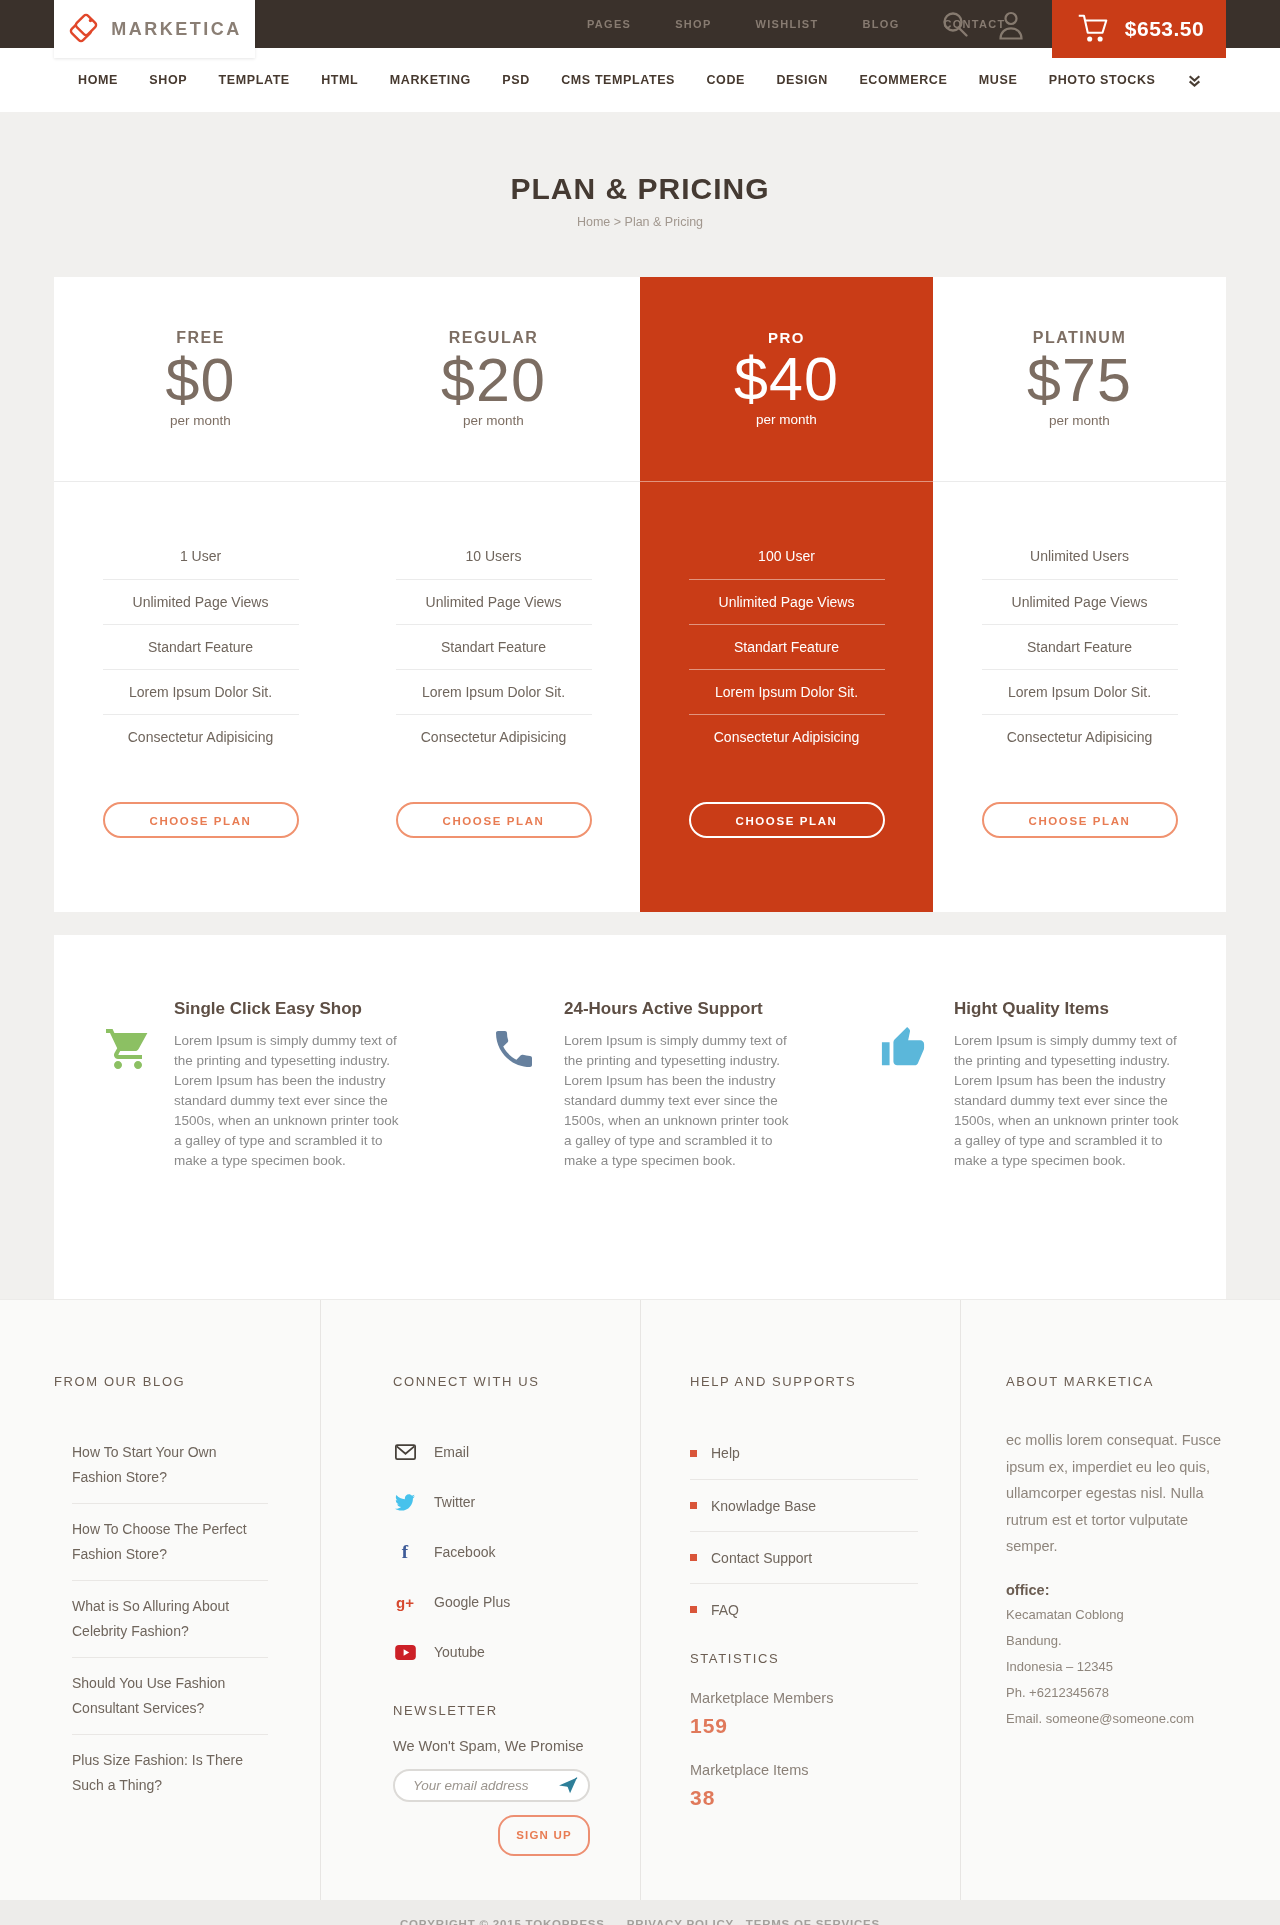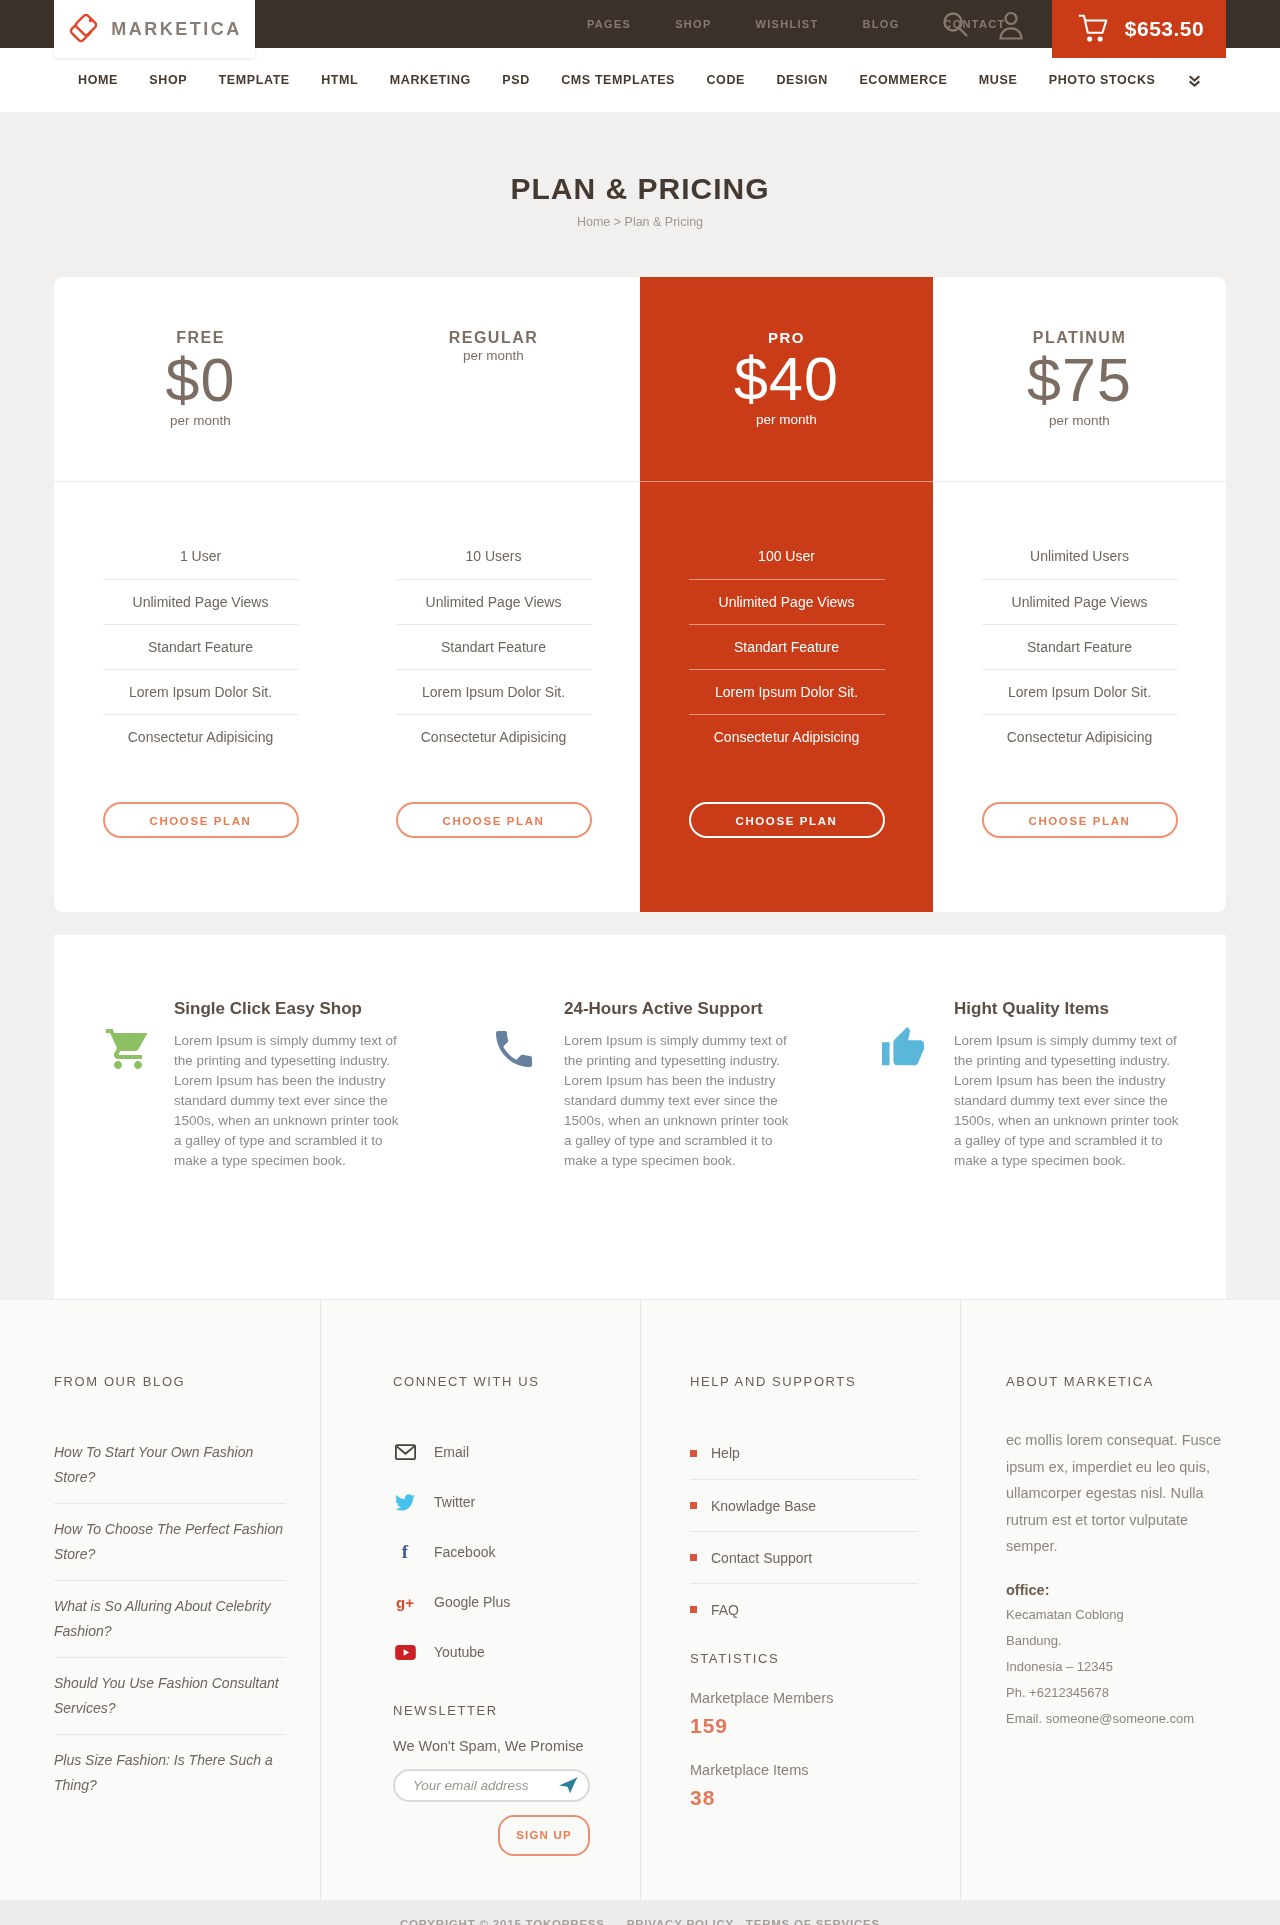--- a/index.html
+++ b/index.html
@@ -40,21 +40,21 @@
   .mn-item { font-size:12.5px; font-weight:bold; letter-spacing:.6px; color:#46392f; cursor:pointer; white-space:nowrap; }
   .mn-caret { cursor:pointer; display:flex; align-items:center; }
 
   
   .hero { padding-top:60px; text-align:center; }
   .hero h1 { margin:0; font-size:30px; letter-spacing:1px; color:#453a32; font-weight:bold; }
   .breadcrumb { margin-top:9px; font-size:12.5px; color:#a1978e; }
   .breadcrumb .bc-home { color:#a1978e; cursor:pointer; }
 
   
-  .pricing { width:1172px; margin:48px auto 0; display:flex; background:#fff;border-radius:9px; }
+  .pricing { width:1172px; margin:48px auto 0; display:flex; background:#fff; }
   .plan { width:293px; text-align:center; padding-bottom:74px; }
   .plan.pro { background:#c93c17; }
   .plan-head { height:205px; padding-top:52px; border-bottom:1px solid #ebebeb; }
   .pro .plan-head { border-bottom-color:rgba(255,255,255,.45); }
   .plan-name { font-size:16px; font-weight:bold; letter-spacing:1.5px; color:#7d6e63; }
   .pro .plan-name { color:#fff; font-size:15px; }
   .plan-price { font-size:61px; line-height:64px; margin-top:1px; color:#7c6d62; letter-spacing:1px; }
   .pro .plan-price { color:#fff; }
   .plan-period { font-size:13.5px; margin-top:1px; color:#7d6e63; }
   .pro .plan-period { color:#fff; }
@@ -84,21 +84,21 @@
 
   
   .footer { background:#fafaf9; border-top:1px solid #ecebe9; }
   .footer-inner { display:flex; height:600px; }
   .fcol { padding-top:74px; }
   .fcol1 { width:320px; padding-left:54px; padding-right:34px; }
   .fcol2 { width:320px; padding-left:72px; padding-right:50px; border-left:1px solid #e7e5e3; }
   .fcol3 { width:320px; padding-left:49px; padding-right:42px; border-left:1px solid #e7e5e3; }
   .fcol4 { width:320px; padding-left:45px; padding-right:54px; border-left:1px solid #e7e5e3; }
   .fhead { font-size:13px; font-weight:normal; letter-spacing:1.6px; color:#6b5d52; margin:0 0 38px; }
-  .blog-list { list-style:none; margin:0; padding:0;font-style:italic; }
+  .blog-list { list-style:none; margin:18px; padding:0; }
   .blog-list li { font-size:14px; line-height:25px; color:#6f655c; padding:13px 0; cursor:pointer; }
   .blog-list li + li { border-top:1px solid #e9e7e5; }
   .social-list { list-style:none; margin:0; padding:0; }
   .social-list li { display:flex; align-items:center; gap:17px; height:50px; cursor:pointer; }
   .social-label { font-size:14px; color:#6f655c; }
   .social-ic { width:24px; display:flex; justify-content:center; align-items:center; }
   .fb-f { font-size:19px; font-weight:bold; color:#3e5b98; font-family:"Liberation Serif","DejaVu Serif",serif; }
   .gp { font-size:15px; font-weight:bold; color:#d6492f; }
   .nl-head { margin-top:26px; }
   .nl-tag { font-size:14.5px; color:#6f655c; margin-top:-18px; }
@@ -231,20 +231,21 @@
       <li>Standart Feature</li>
       <li>Lorem Ipsum Dolor Sit.</li>
       <li>Consectetur Adipisicing</li>
     </ul>
     <button class="plan-btn">CHOOSE PLAN</button>
   </div>
 
   <div class="plan">
     <div class="plan-head">
       <div class="plan-name">REGULAR</div>
+      <div class="plan-price">$20</div>
       <div class="plan-period">per month</div>
     </div>
     <ul class="plan-features">
       <li>10 Users</li>
       <li>Unlimited Page Views</li>
       <li>Standart Feature</li>
       <li>Lorem Ipsum Dolor Sit.</li>
       <li>Consectetur Adipisicing</li>
     </ul>
     <button class="plan-btn">CHOOSE PLAN</button>

